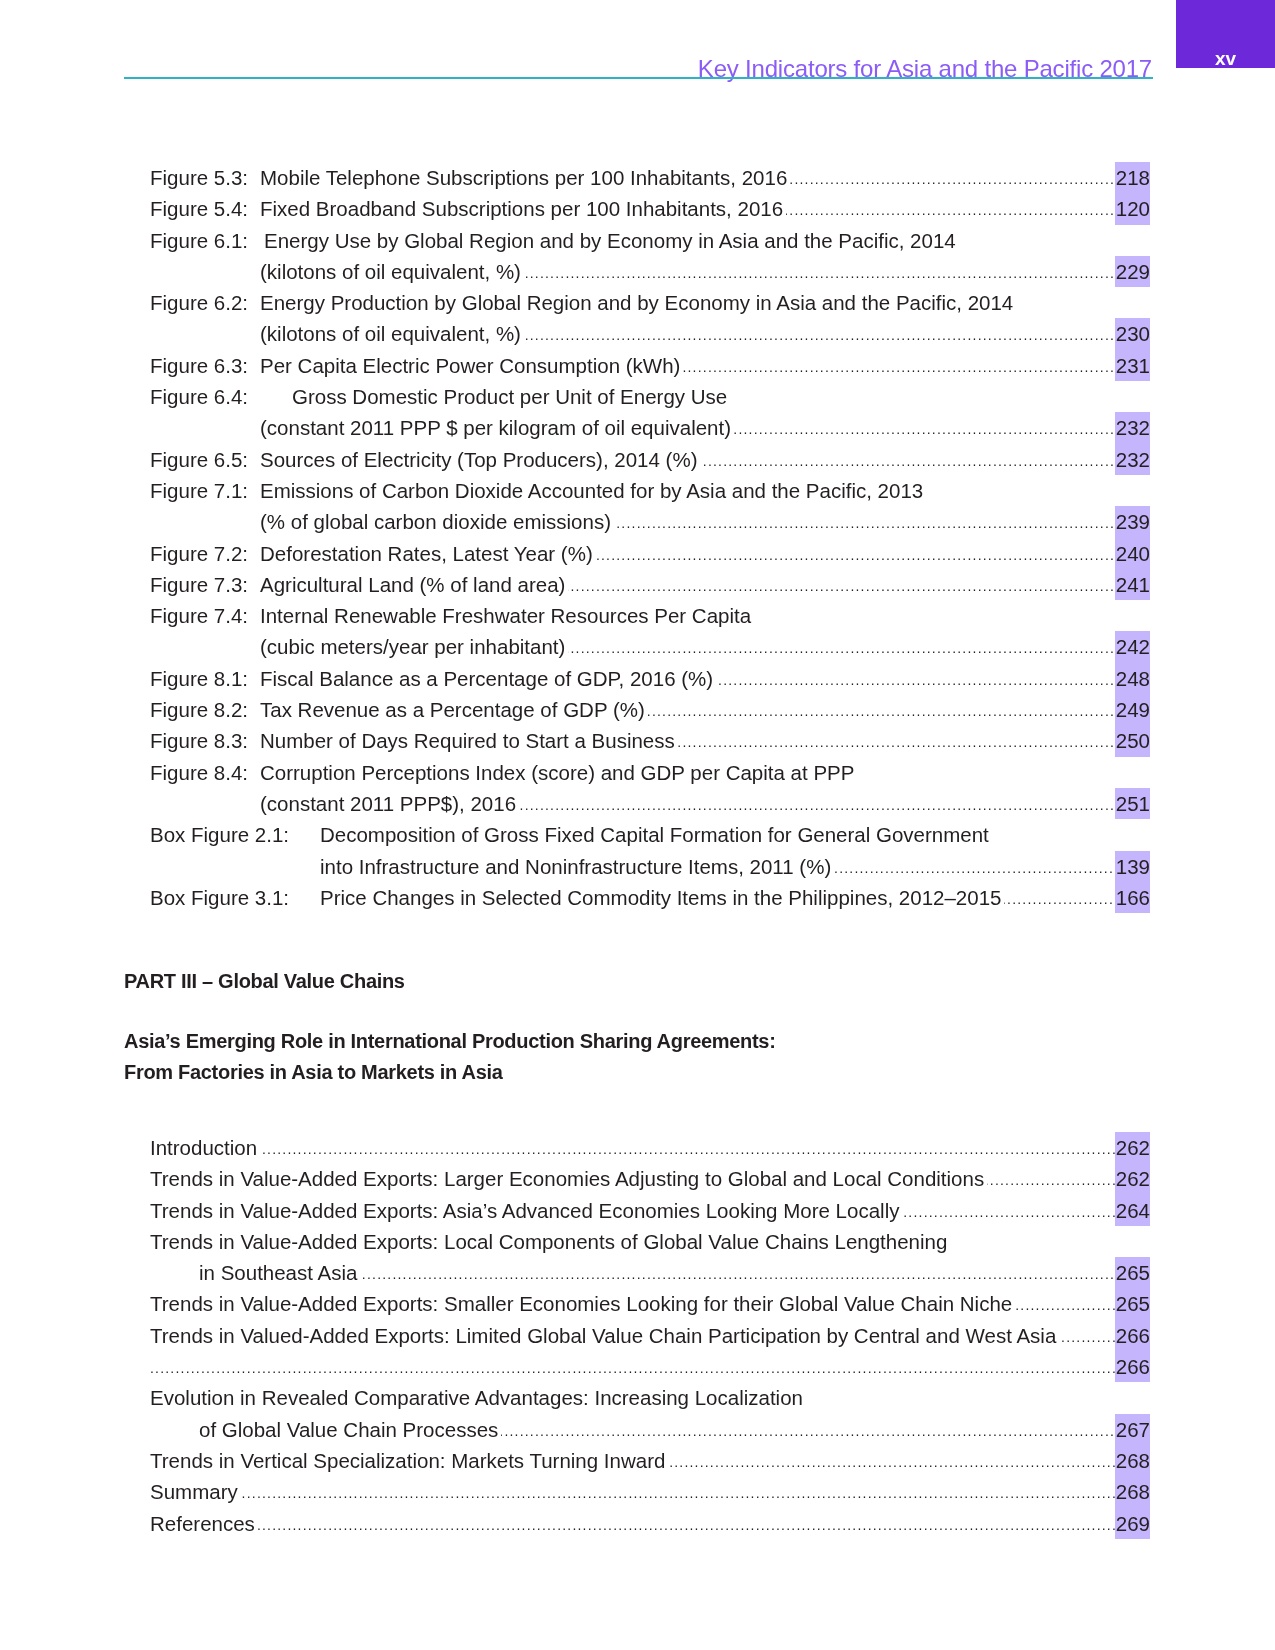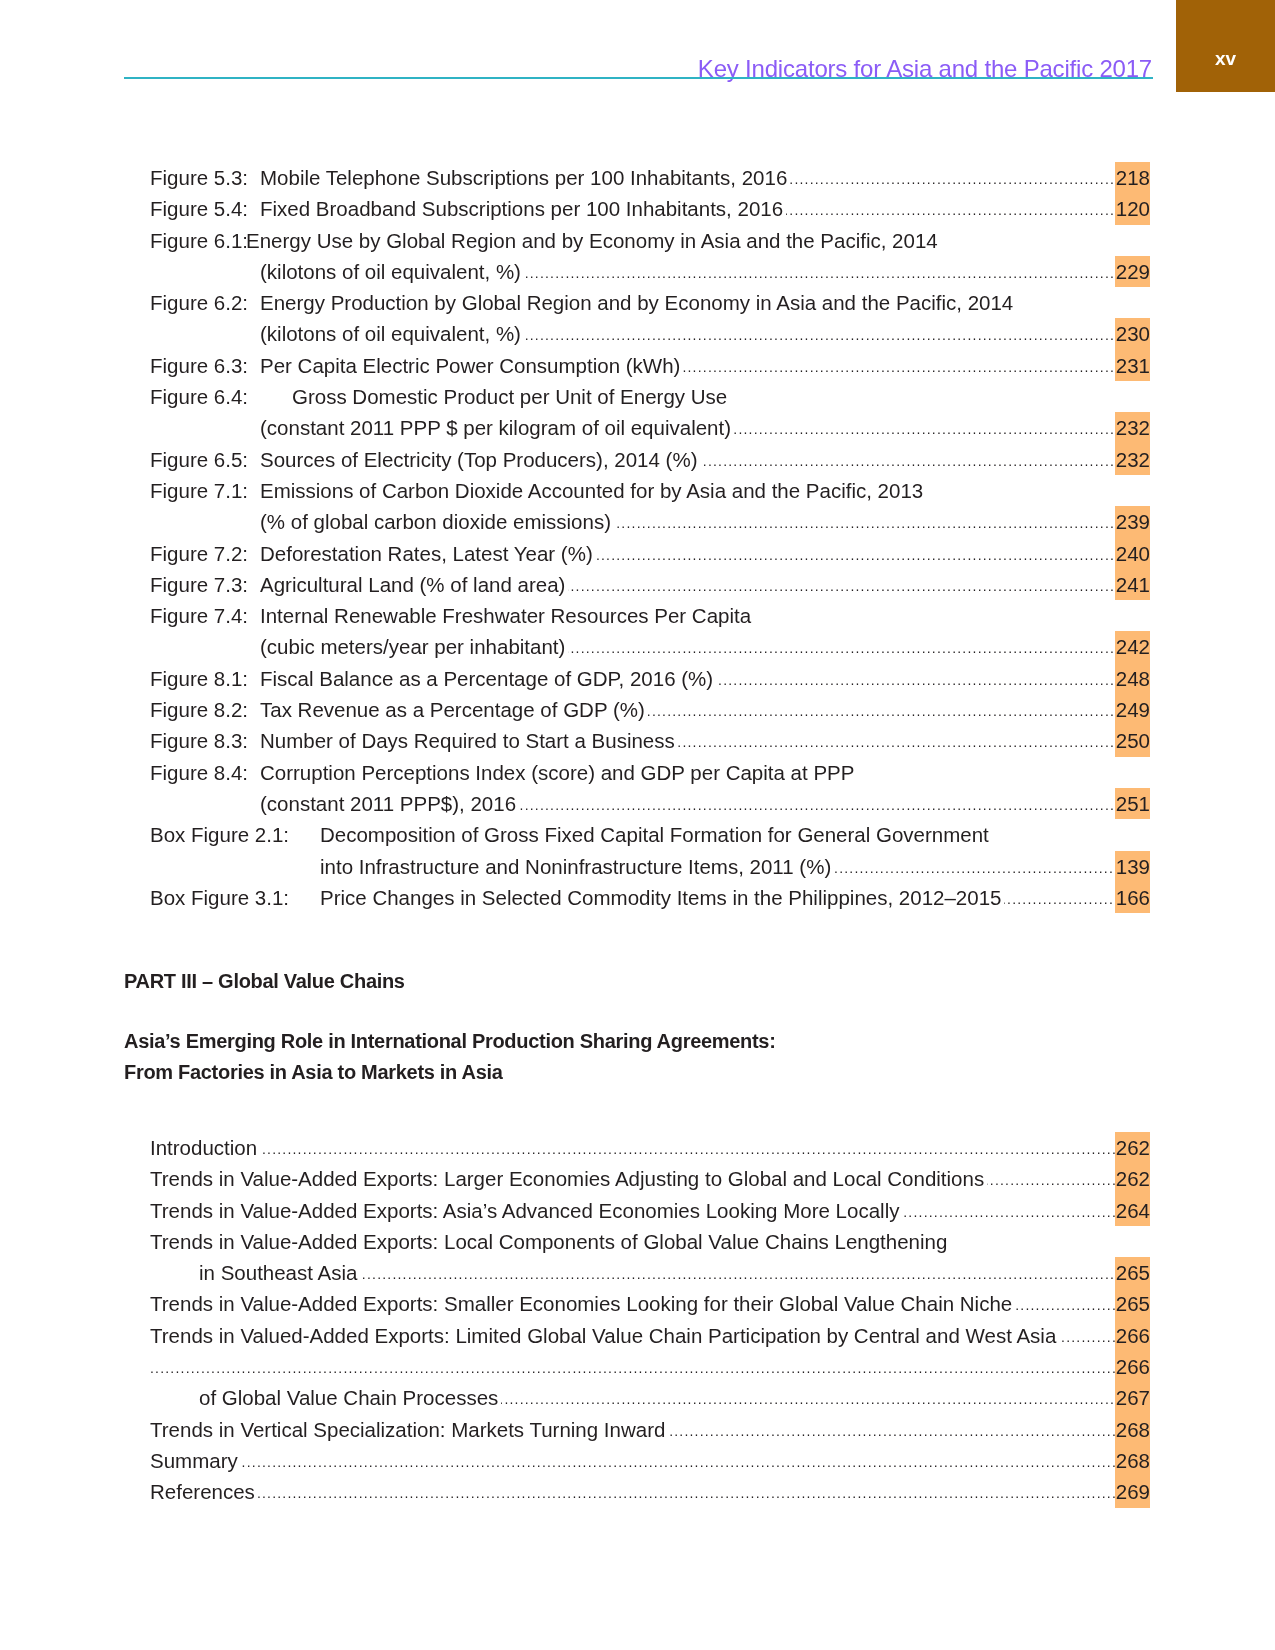--- a/index.html
+++ b/index.html
@@ -11,33 +11,33 @@
     .running-head {
       position: absolute; left: 124px; top: 54px; width: 1028px;
       text-align: right; font-size: 24px; color: #8b5cf6;
       line-height: 30px; letter-spacing: -0.2px;
     }
     .head-rule {
       position: absolute; left: 124px; top: 77px; width: 1029px; height: 2px;
       background: #2fb3c4;
     }
     .page-tab {
-      position: absolute; left: 1176px; top: 0; width: 99px; height: 92px;
-      background: #a16207; color: #ffffff; font-weight: bold;
+      position: absolute; left: 1176px; top: 0; width: 99px; height: 68px;
+      background: #6d28d9; color: #ffffff; font-weight: bold;
       font-size: 19px; text-align: center; line-height: 118px;
     }
     .toc-block { position: absolute; left: 150px; width: 1000px; }
     .entry { position: relative; font-size: 20.5px; line-height: 31.3px; height: 31.3px; white-space: nowrap; }
     .entry .num { position: absolute; left: 0; top: 0; }
     .entry .text { position: absolute; top: 0; }
     .dots {
       position: absolute; top: 0; height: 31.3px; overflow: hidden;
       color: #231f20; letter-spacing: 1.2px; font-size: 14px; line-height: 34px;
     }
-    .page-no { position: absolute; right: 0; top: 0; background: #fdba74; padding-left: 1px; text-align: center; }
+    .page-no { position: absolute; right: 0; top: 0; background: #c4b5fd; padding-left: 1px; text-align: center; }
     .text-box { background: #fff; padding-right: 3px; z-index: 1; }
     .heading {
       position: absolute; left: 124px; font-weight: bold; font-size: 20px;
       line-height: 31px; letter-spacing: -0.3px; color: #231f20;
     }
   </style>
 </head>
 <body>
 
 <div class="running-head">Key Indicators for Asia and the Pacific 2017</div>
@@ -52,21 +52,21 @@
       <span class="page-no">218</span>
     </div>
     <div class="entry">
       <span class="num">Figure 5.4:</span>
       <span class="dots" style="left: 110px; right: 0px;">................................................................................................................................................................................................................................................................................................................................................................................................................</span>
       <span class="text text-box" style="left: 110px;">Fixed Broadband Subscriptions per 100 Inhabitants, 2016</span>
       <span class="page-no">120</span>
     </div>
     <div class="entry">
       <span class="num">Figure 6.1:</span>
-      <span class="text text-box" style="left: 96px;">Energy Use by Global Region and by Economy in Asia and the Pacific, 2014</span>
+      <span class="text text-box" style="left: 114px;">Energy Use by Global Region and by Economy in Asia and the Pacific, 2014</span>
     </div>
     <div class="entry">
       <span class="dots" style="left: 110px; right: 0px;">................................................................................................................................................................................................................................................................................................................................................................................................................</span>
       <span class="text text-box" style="left: 110px;">(kilotons of oil equivalent, %)</span>
       <span class="page-no">229</span>
     </div>
     <div class="entry">
       <span class="num">Figure 6.2:</span>
       <span class="text text-box" style="left: 110px;">Energy Production by Global Region and by Economy in Asia and the Pacific, 2014</span>
     </div>
@@ -206,20 +206,23 @@
     <div class="entry">
       <span class="dots" style="left: 0px; right: 0px;">................................................................................................................................................................................................................................................................................................................................................................................................................</span>
       <span class="text text-box" style="left: 0px;">Trends in Valued-Added Exports: Limited Global Value Chain Participation by Central and West Asia</span>
       <span class="page-no">266</span>
     </div>
     <div class="entry">
       <span class="dots" style="left: 0px; right: 0px;">................................................................................................................................................................................................................................................................................................................................................................................................................</span>
       <span class="page-no">266</span>
     </div>
     <div class="entry">
+      <span class="text text-box" style="left: 0px;">Evolution in Revealed Comparative Advantages: Increasing Localization</span>
+    </div>
+    <div class="entry">
       <span class="dots" style="left: 49px; right: 0px;">................................................................................................................................................................................................................................................................................................................................................................................................................</span>
       <span class="text text-box" style="left: 49px;">of Global Value Chain Processes</span>
       <span class="page-no">267</span>
     </div>
     <div class="entry">
       <span class="dots" style="left: 0px; right: 0px;">................................................................................................................................................................................................................................................................................................................................................................................................................</span>
       <span class="text text-box" style="left: 0px;">Trends in Vertical Specialization: Markets Turning Inward</span>
       <span class="page-no">268</span>
     </div>
     <div class="entry">

